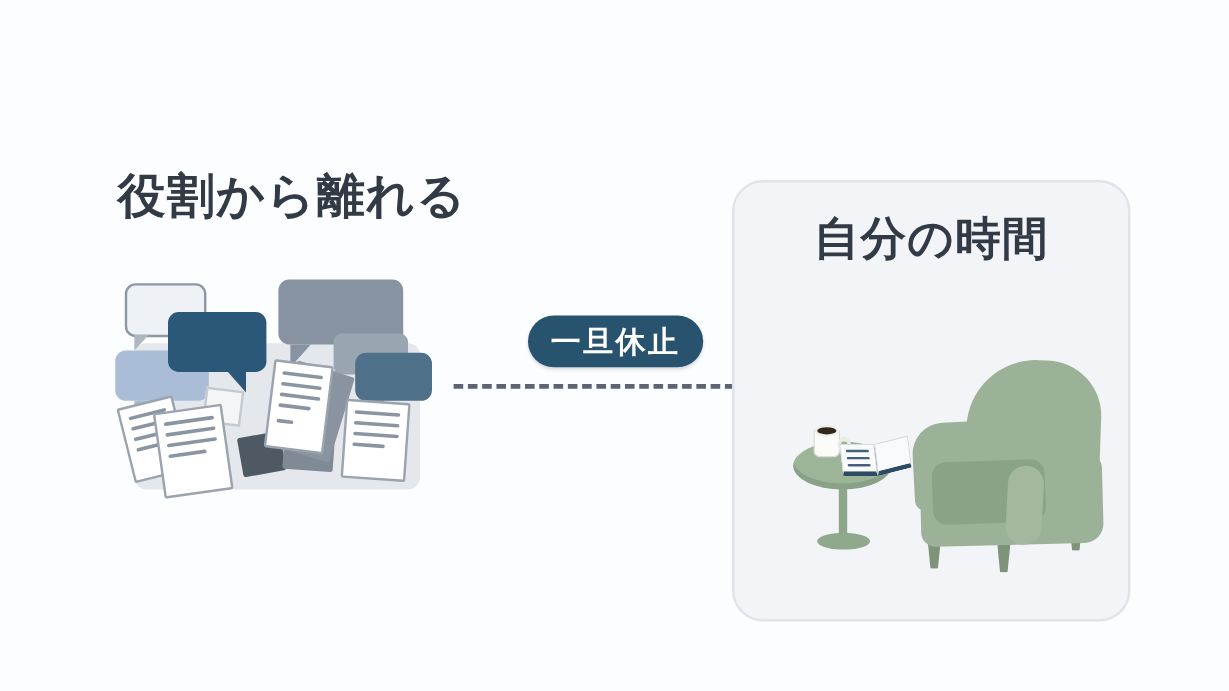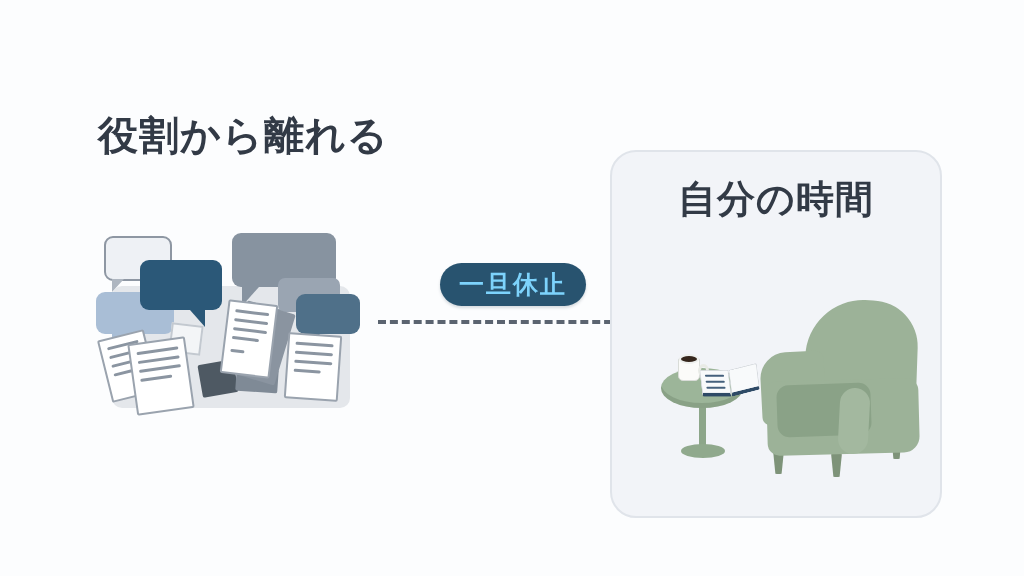--- a/index.html
+++ b/index.html
@@ -1,29 +1,29 @@
 <!DOCTYPE html>
 <html><head>
 <meta charset="utf-8">
 <style>
   html,body{margin:0;padding:0;background:#fff;}
   .stage{position:relative;width:1024px;height:576px;background:#fcfdfe;overflow:hidden;
          font-family:"Liberation Sans","DejaVu Sans",sans-serif;}
 
   
-  .left-title{position:absolute;left:98px;top:108px;font-size:40px;font-weight:bold;
+  .left-title{position:absolute;left:98px;top:136px;font-size:40px;font-weight:bold;
               color:#323a46;letter-spacing:1px;white-space:nowrap;}
   .panel{position:absolute;left:610px;top:102px;width:332px;height:368px;background:#f2f4f8;
          border:2px solid #e0e4ea;border-radius:26px;box-sizing:border-box;margin-top:48px;}
   .panel-title{margin-top:22px;text-align:center;font-size:38px;font-weight:bold;
                color:#323a46;letter-spacing:1px;}
 
   
   .badge{position:absolute;left:440px;top:263px;width:146px;height:43px;background:#28536f;
-         border-radius:22px;color:#7dd3fc;font-size:25px;font-weight:bold;display:flex;
+         border-radius:22px;color:#ffffff;font-size:25px;font-weight:bold;display:flex;
          align-items:center;justify-content:center;letter-spacing:2px;
          box-shadow:0 2px 3px rgba(40,60,80,.18);}
   .dash-line{position:absolute;left:378px;top:320px;width:246px;height:0;
              border-top:4px dashed #5b6470;}
   .arrow-head{position:absolute;left:627px;top:314px;width:13px;height:13px;
               border-top:4px solid #5b6470;border-right:4px solid #5b6470;transform:rotate(45deg);}
 
   
   .cluster{position:absolute;left:90px;top:228px;width:280px;height:190px;}
   .cluster div{position:absolute;box-sizing:border-box;}

